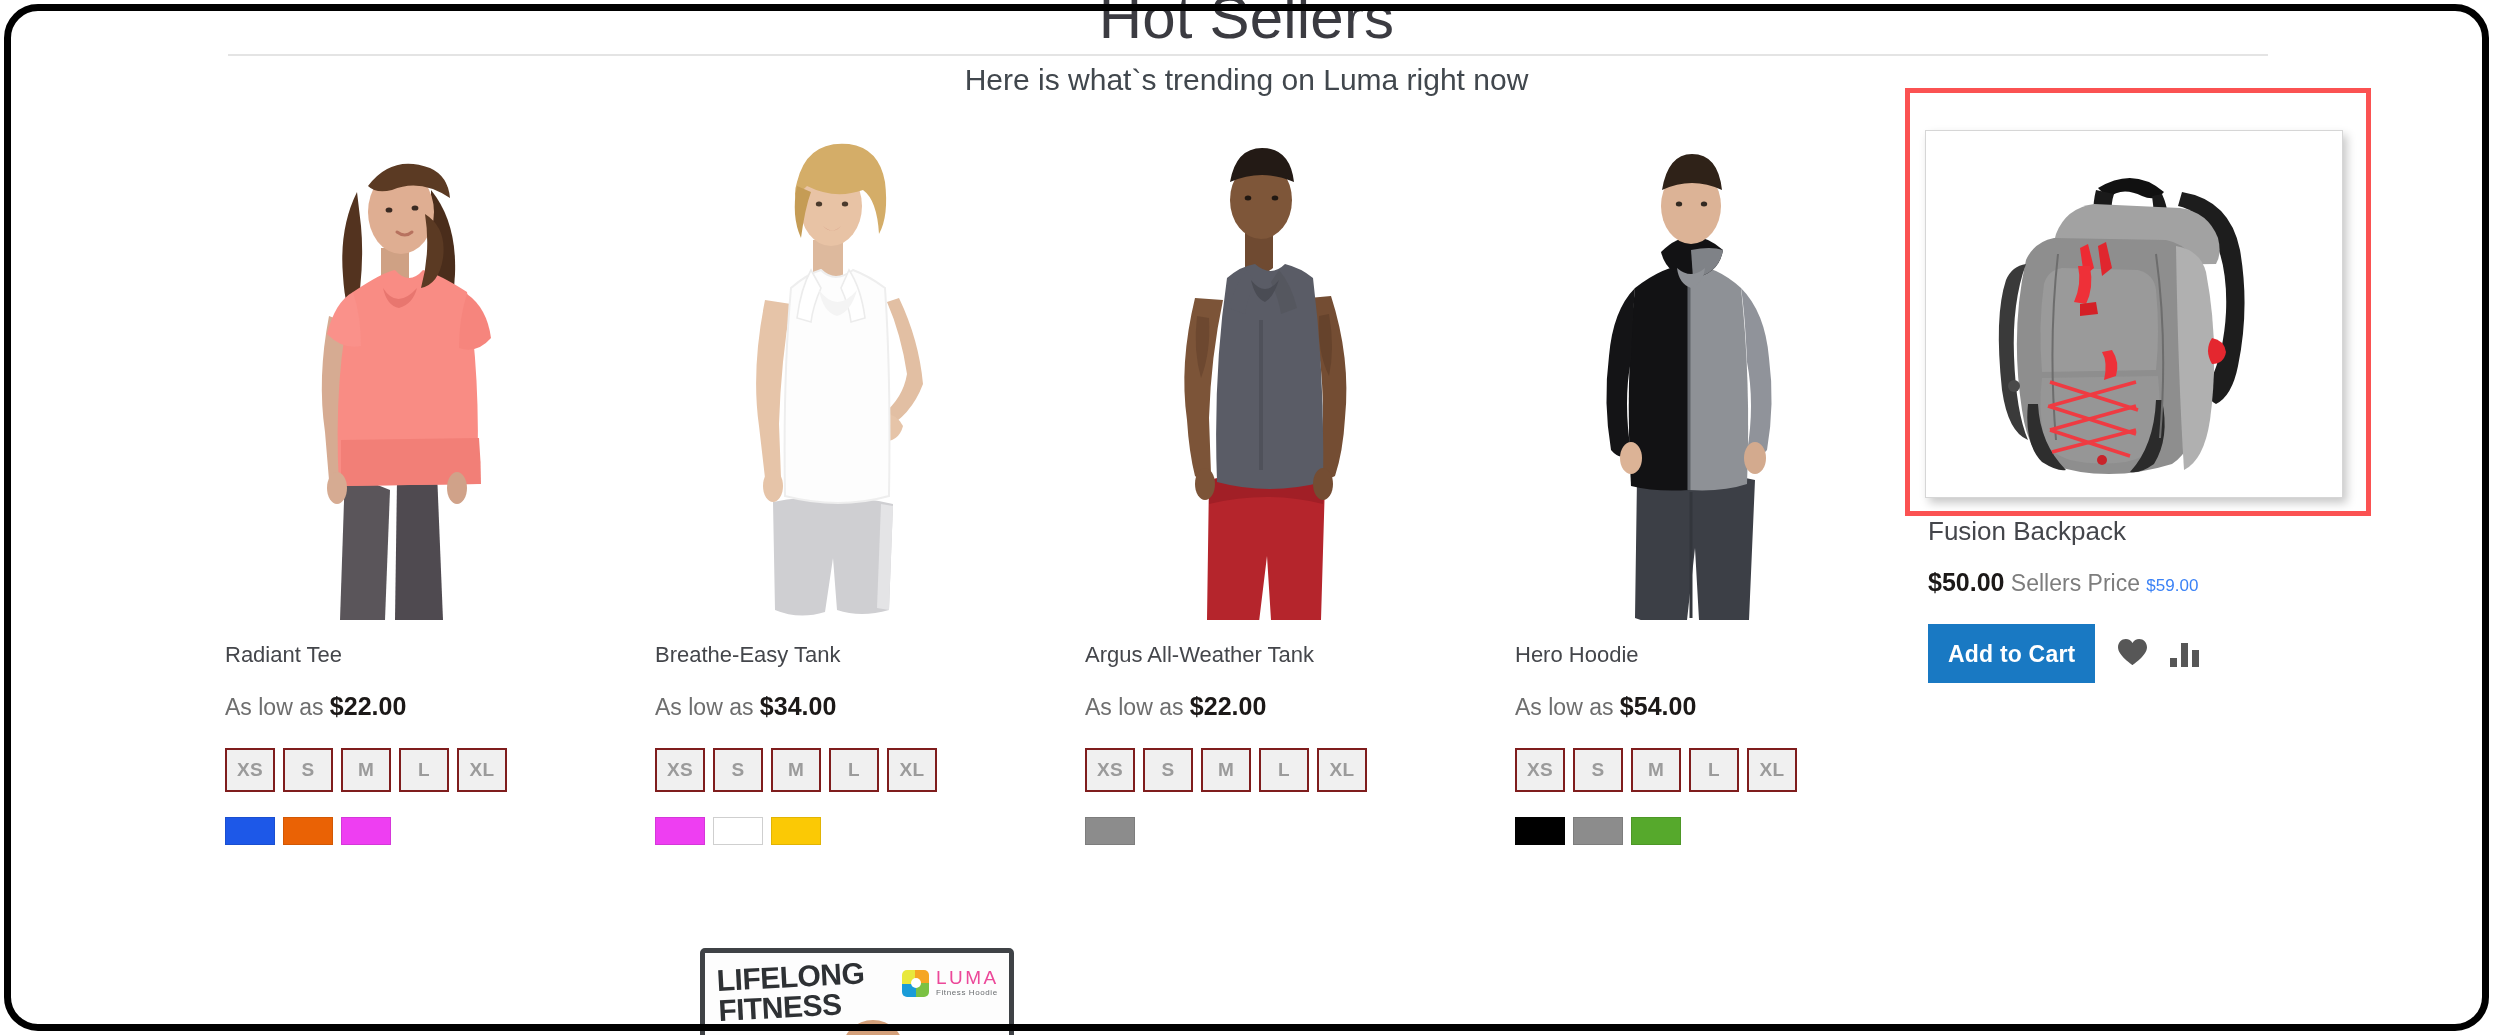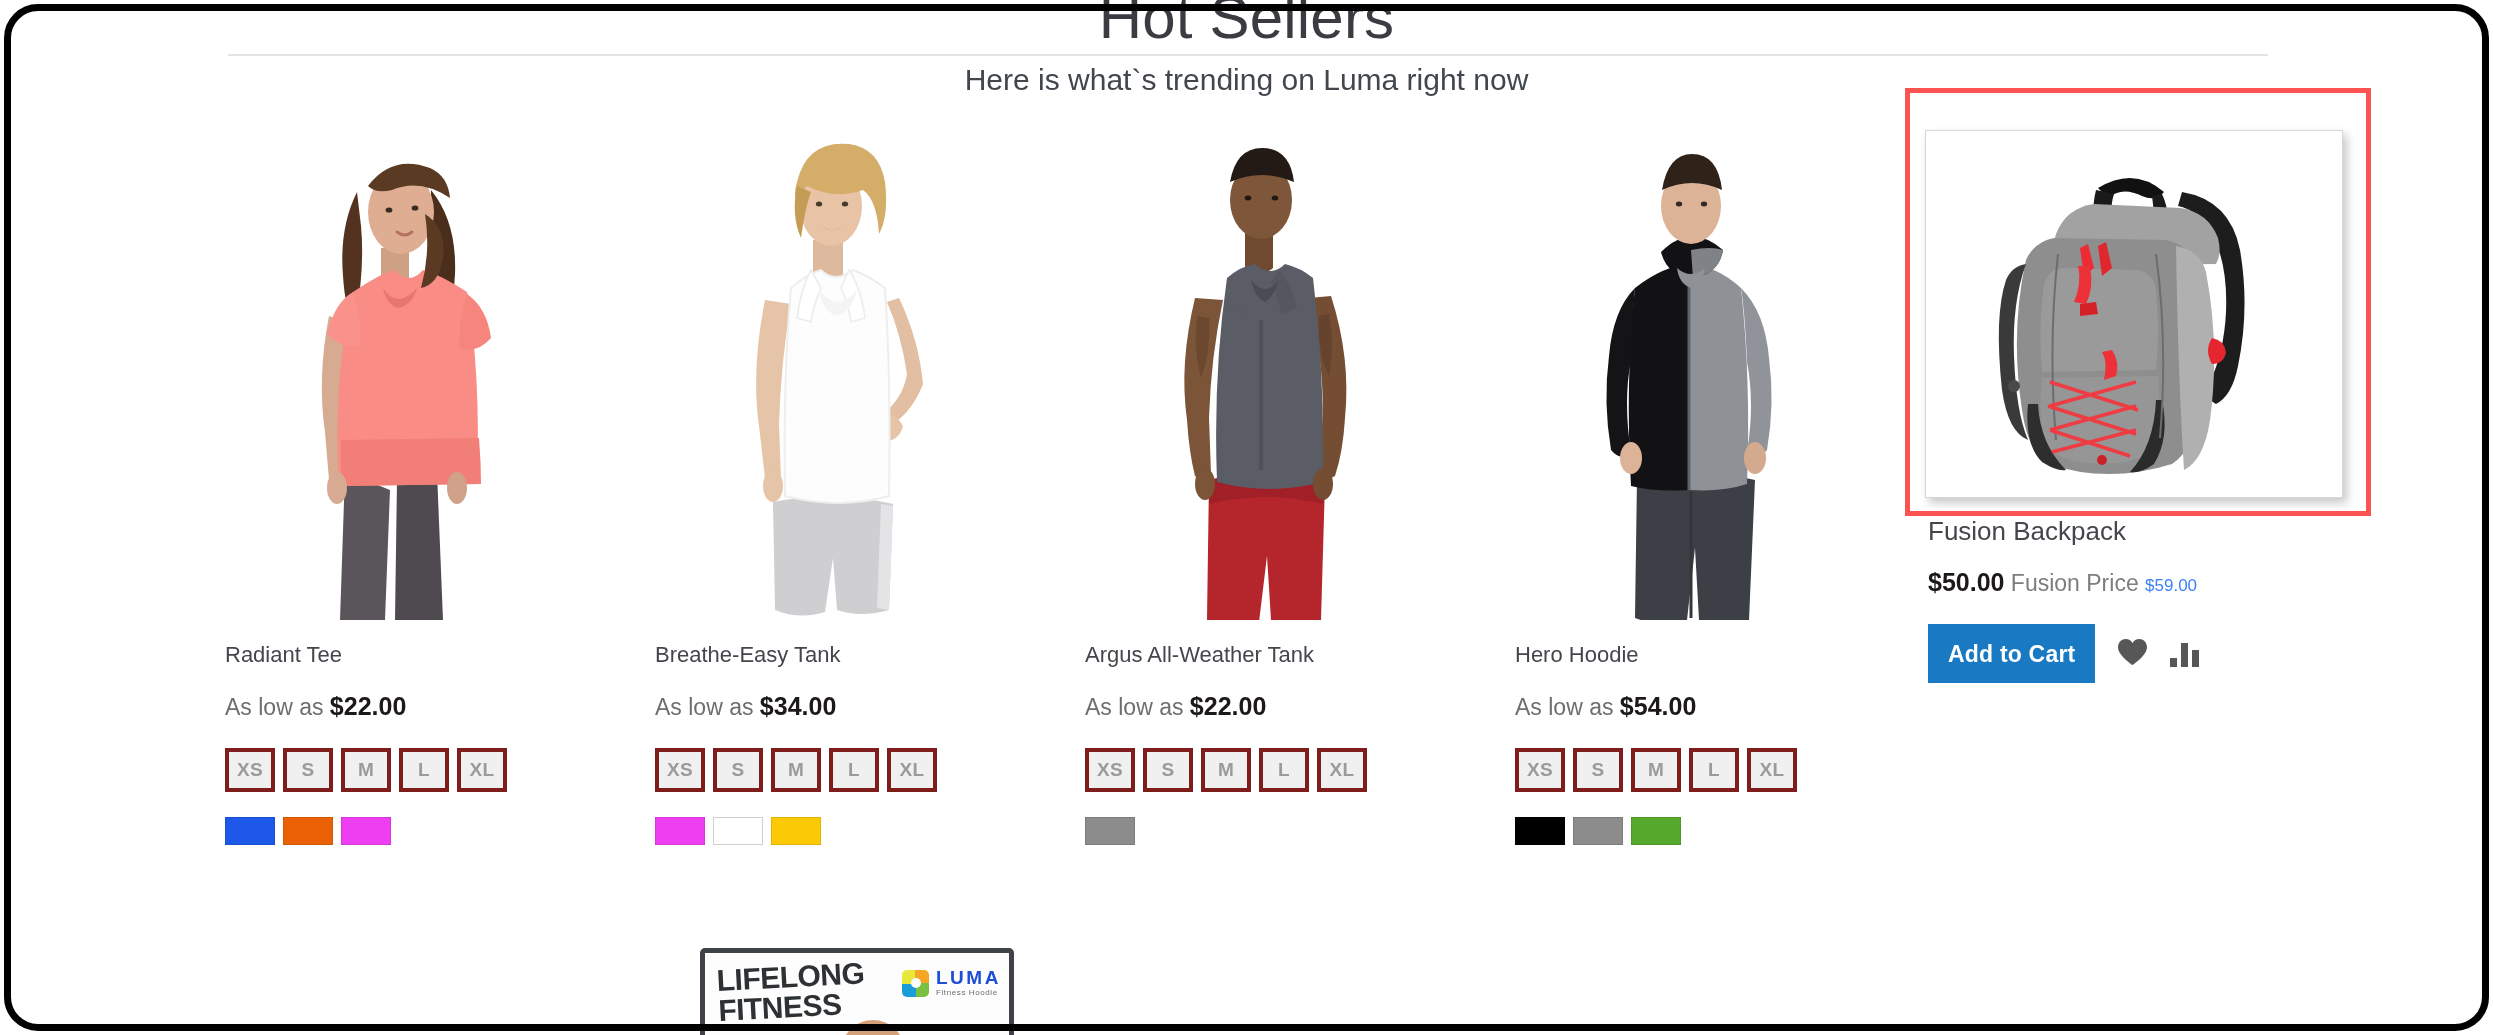--- a/index.html
+++ b/index.html
@@ -129,21 +129,21 @@
     position: absolute;
     left: 0;
     top: 628px;
     display: flex;
     gap: 8px;
   }
   .size-swatch {
     width: 50px;
     height: 44px;
     background: #f0f0f0;
-    border: 4px solid #7f1d1d;
+    border: 2px solid #7f1d1d;
     box-sizing: border-box;
     display: flex;
     align-items: center;
     justify-content: center;
     font-size: 19px;
     font-weight: bold;
     color: #9b9b9b;
     letter-spacing: 0.3px;
   }
 
@@ -326,23 +326,23 @@
     content: "";
     position: absolute;
     left: 50%; top: 50%;
     width: 10px; height: 10px;
     margin: -5px 0 0 -5px;
     background: #ffffff;
     border-radius: 50%;
   }
   .luma-word {
     font-size: 19px;
-    font-weight: bold;
+    font-weight: normal;
     letter-spacing: 2.5px;
-    color: #1d4ed8;
+    color: #ec4899;
     line-height: 19px;
   }
   .luma-sub {
     font-size: 8px;
     color: #6a6d70;
     letter-spacing: 0.6px;
     line-height: 10px;
   }
   .banner-person {
     position: absolute;
@@ -637,21 +637,21 @@
       <path d="M282 200 q12 2 14 14 q-2 12 -14 12 q-8 -14 0 -26 Z" fill="#e4272f"></path>
 
       <circle cx="84" cy="248" r="6" fill="#4a4a4a"></circle>
     </svg>
   </div>
 
   <div class="hover-info">
     <div class="hover-name">Fusion Backpack</div>
     <div class="hover-price">
       <span class="special">$50.00</span>
-      <span>Fusion Price</span>
+      <span>Sellers Price</span>
       <span class="old">$59.00</span>
     </div>
     <div class="hover-actions">
       <button class="btn-cart">Add to Cart</button>
       <button class="icon-btn">
         <span>
           <svg width="31" height="28" viewBox="0 0 31 28">
             <path d="M15.5 27 C15.5 27 1 17.5 1 9.2 C1 4.4 4.6 1 8.8 1 C11.7 1 14.1 2.6 15.5 5 C16.9 2.6 19.3 1 22.2 1 C26.4 1 30 4.4 30 9.2 C30 17.5 15.5 27 15.5 27 Z" fill="#575757"></path>
           </svg>
         </span>

